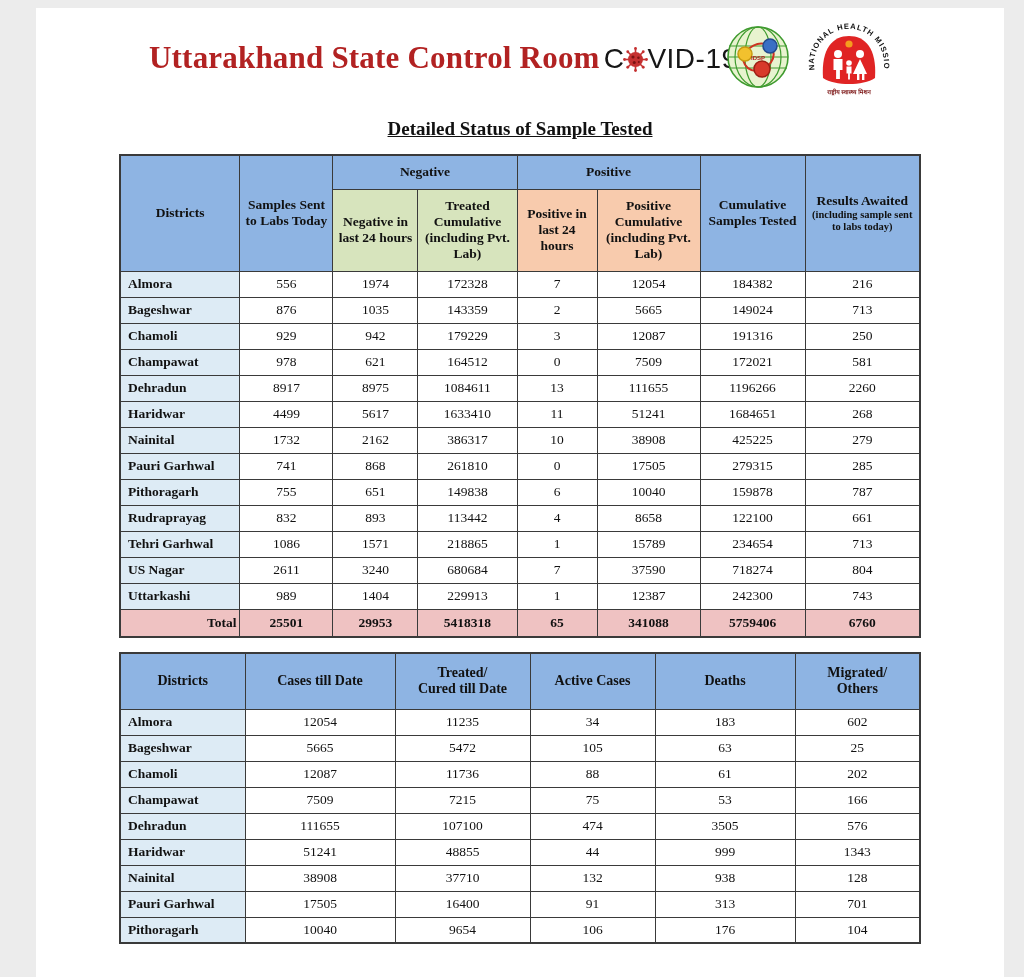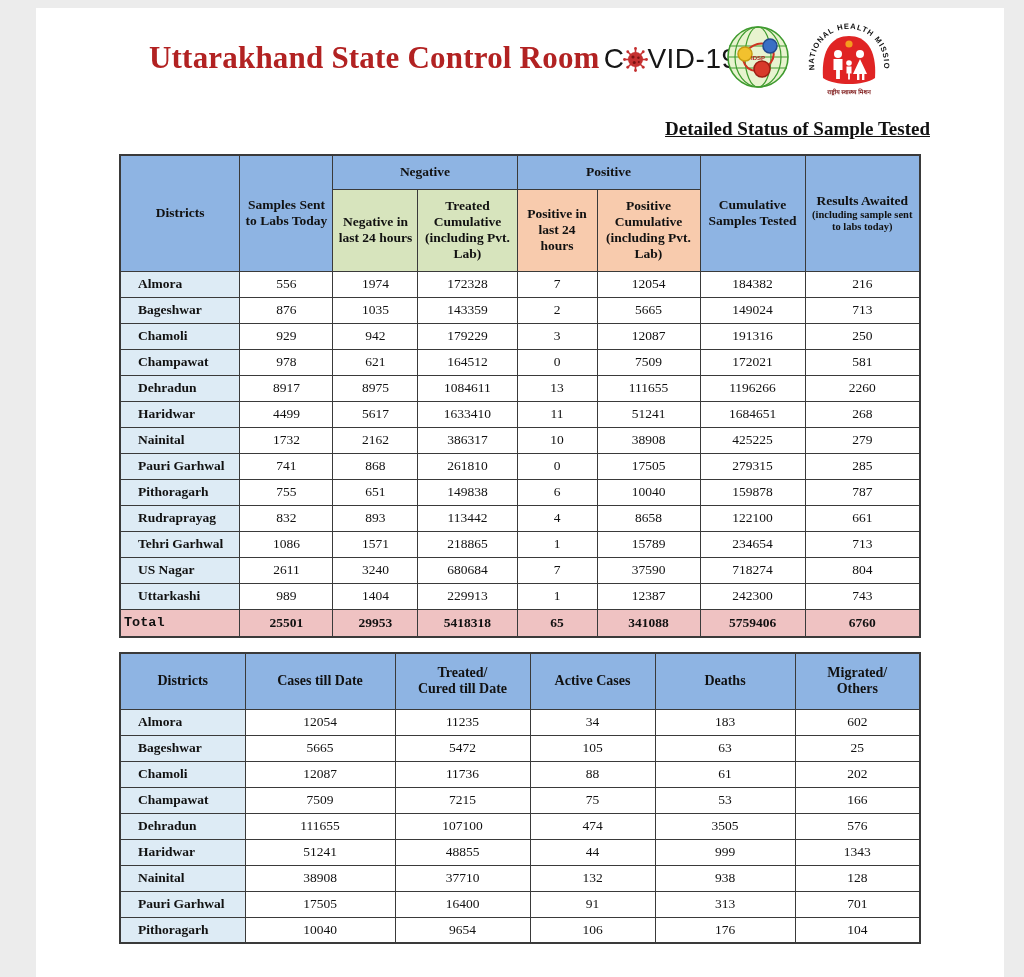--- a/index.html
+++ b/index.html
@@ -24,33 +24,33 @@
   .title-block{text-align:center;flex:none;max-width:560px;}
   .main-title-line{white-space:nowrap;}
   .main-title{font-size:31px;font-weight:bold;color:var(--title-red);letter-spacing:.2px;}
   .covid{font-family:"Liberation Sans",sans-serif;font-size:28px;font-weight:normal;color:#161616;letter-spacing:.5px;}
   .virus-icon{vertical-align:-4px;margin:0 -1px;}
   .subtitle1{font-size:15px;font-weight:bold;margin-top:1px;}
   .subtitle2{font-size:16px;font-weight:bold;margin-top:1px;}
   .logo-block{flex:none;text-align:center;}
 
   
-  .section-title{text-align:right;font-size:19px;font-weight:bold;text-decoration:underline;}
+  .section-title{text-align:center;font-size:19px;font-weight:bold;text-decoration:underline;}
   .st1{margin-top:16px;}
   .st2{margin-top:20px;}
 
   
   table{border-collapse:collapse;table-layout:fixed;width:800px;margin:14px auto 0 auto;}
   th,td{border:1.5px solid var(--border-dark);text-align:center;vertical-align:middle;
         font-size:13.5px;line-height:1.18;padding:2px 3px;overflow:hidden;}
   table{border:2.5px solid var(--border-dark);}
   th{background:var(--header-blue);font-weight:bold;white-space:pre-line;}
   th.green{background:var(--negative-green);}
   th.orange{background:var(--positive-orange);}
-  td.district{background:var(--district-blue);font-weight:bold;text-align:left;padding-left:17px;}
+  td.district{background:var(--district-blue);font-weight:bold;text-align:left;padding-left:7px;}
   tr.data-row td{height:26px;background:#fff;}
   tr.data-row td.district{background:var(--district-blue);}
   tr.total-row td{background:var(--total-pink);font-weight:bold;height:28px;}
   .small-note{font-size:10.5px;font-weight:bold;display:block;line-height:1.15;}
   #t1 tr.group-row th{height:34px;}
   #t1 tr.sub-row th{height:82px;}
   #t2 thead th{height:56px;font-size:14px;}
 </style>
 </head>
 <body>
@@ -300,21 +300,21 @@
             <td class="district">Uttarkashi</td>
             <td>989</td>
             <td>1404</td>
             <td>229913</td>
             <td>1</td>
             <td>12387</td>
             <td>242300</td>
             <td>743</td>
           </tr>
           <tr class="total-row">
-            <td class="" style="text-align: left; font-family: Liberation Mono, monospace;">Total</td>
+            <td class="" style="text-align: right;">Total</td>
             <td>25501</td>
             <td>29953</td>
             <td>5418318</td>
             <td>65</td>
             <td>341088</td>
             <td>5759406</td>
             <td>6760</td>
           </tr>
         </tbody>
     </table>

